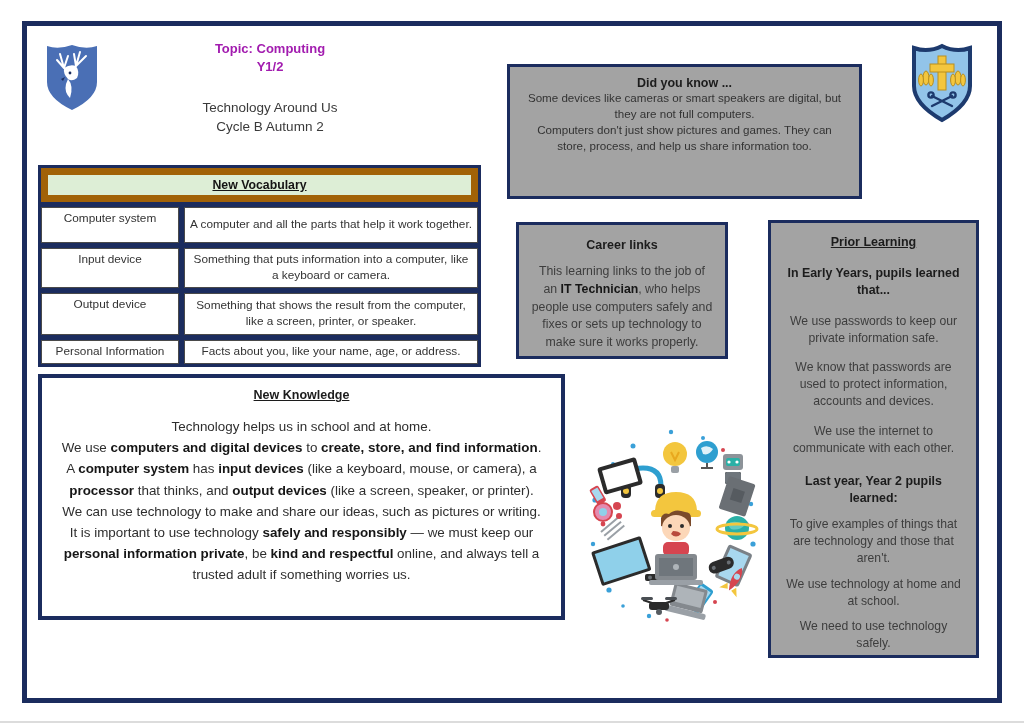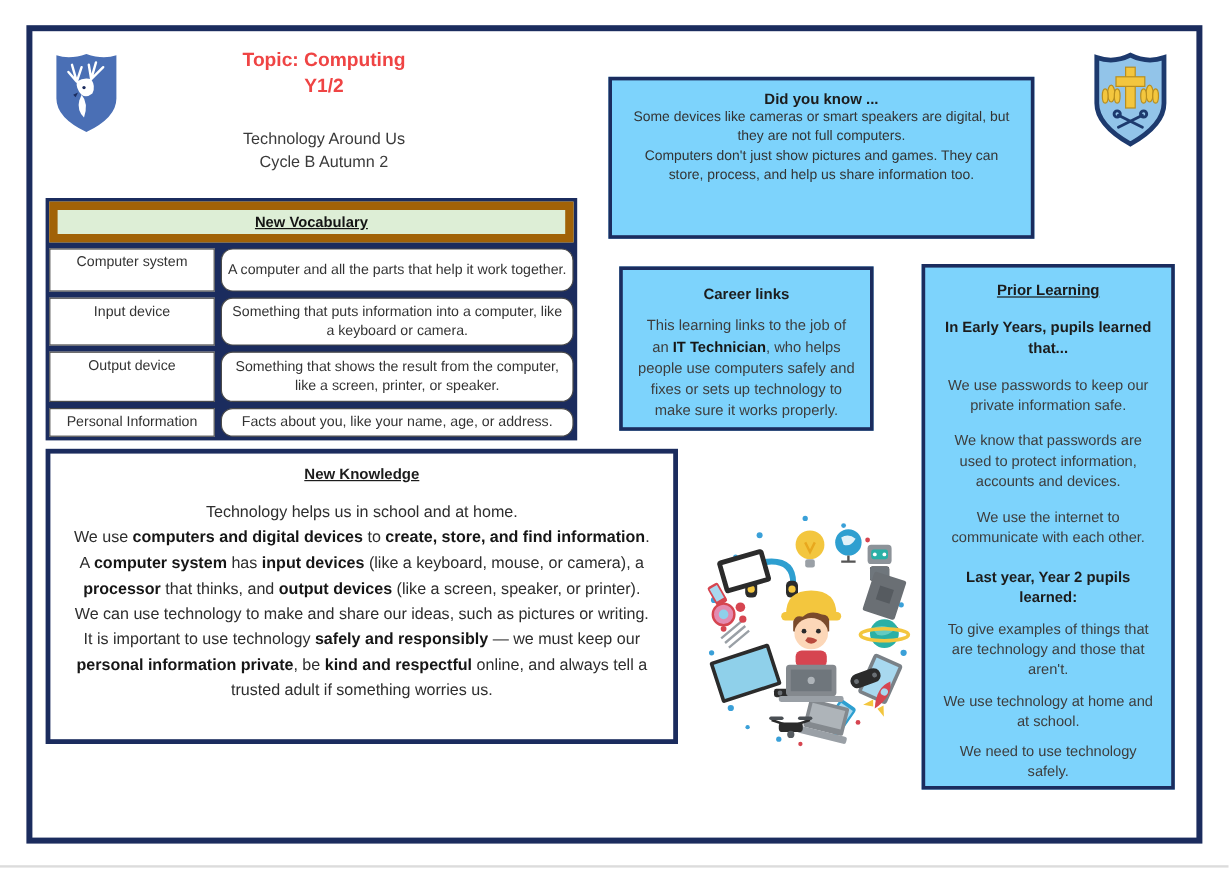--- a/index.html
+++ b/index.html
@@ -3,25 +3,25 @@
 <meta charset="utf-8">
 <style>
   html,body{margin:0;padding:0;background:#ffffff;}
   body{font-family:"Liberation Sans",sans-serif;color:#2f2f2f;}
   .page{position:relative;width:1024px;height:728px;background:#ffffff;overflow:hidden;}
   .frame{position:absolute;left:22px;top:21px;width:970px;height:672px;border:5px solid #1b2c5e;background:#ffffff;}
   .abs{position:absolute;}
 
   
   .title-block{left:120px;top:40px;width:300px;text-align:center;}
-  .title-line{font-weight:bold;font-size:16px;color:#ef4444;line-height:1.35;}
+  .title-line{font-weight:bold;font-size:13px;color:#a21caf;line-height:1.35;}
   .subtitle{font-size:13.5px;color:#3a3a3a;line-height:1.4;margin-top:24px;}
 
   
-  .navy-box{border:3px solid #1b2c5e;background:#7dd3fc;box-sizing:border-box;}
+  .navy-box{border:3px solid #1b2c5e;background:#a3a3a3;box-sizing:border-box;}
   .box-title{font-weight:bold;font-size:12.5px;color:#1c1c1c;text-align:center;}
   .box-title.u{text-decoration:underline;}
 
   .didyouknow{left:507px;top:64px;width:355px;height:135px;padding:9px 13px 0 13px;}
   .didyouknow .line{font-size:11.6px;color:#333;line-height:1.38;text-align:center;}
 
   .career{left:516px;top:222px;width:212px;height:137px;padding:13px 12px 0 12px;}
   .career .body{font-size:12.3px;color:#3d3d3d;line-height:1.45;text-align:center;margin-top:11px;}
 
   .prior{left:768px;top:220px;width:211px;height:438px;padding:12px 10px 0 10px;}
@@ -29,21 +29,21 @@
   .prior .item{font-size:12.2px;color:#3d3d3d;text-align:center;line-height:1.38;margin-top:13px;}
   .prior .item.tight{margin-top:9px;}
 
   
   .vocab{left:38px;top:165px;width:443px;background:#1b2c5e;padding:3px;box-sizing:border-box;}
   .vocab-header{background:#ddeed6;border:7px solid #a16207;font-weight:bold;font-size:12.3px;
     text-decoration:underline;text-align:center;padding:3px 0;color:#141414;}
   .vocab-grid{display:grid;grid-template-columns:138px 1fr;gap:5px;margin-top:5px;}
   .vocab-cell{background:#ffffff;border:1px solid #4a4a4a;display:flex;align-items:flex-start;
     justify-content:center;font-size:11.8px;color:#333;text-align:center;padding:3px 5px;box-sizing:border-box;line-height:1.35;}
-  .vocab-cell.def{align-items:center;border-radius:10px;}
+  .vocab-cell.def{align-items:center;}
   .r1{min-height:36px;} .r2{min-height:34px;} .r3{min-height:42px;} .r4{min-height:20px;}
 
   
   .knowledge{left:38px;top:374px;width:527px;height:246px;border:4px solid #1b2c5e;background:#fff;
     box-sizing:border-box;padding:10px 16px 0 16px;}
   .knowledge .body{margin-top:14px;font-size:13.4px;color:#2e2e2e;line-height:1.58;text-align:center;}
   b{color:#161616;}
 
   
   .stag-logo{left:44px;top:42px;}

